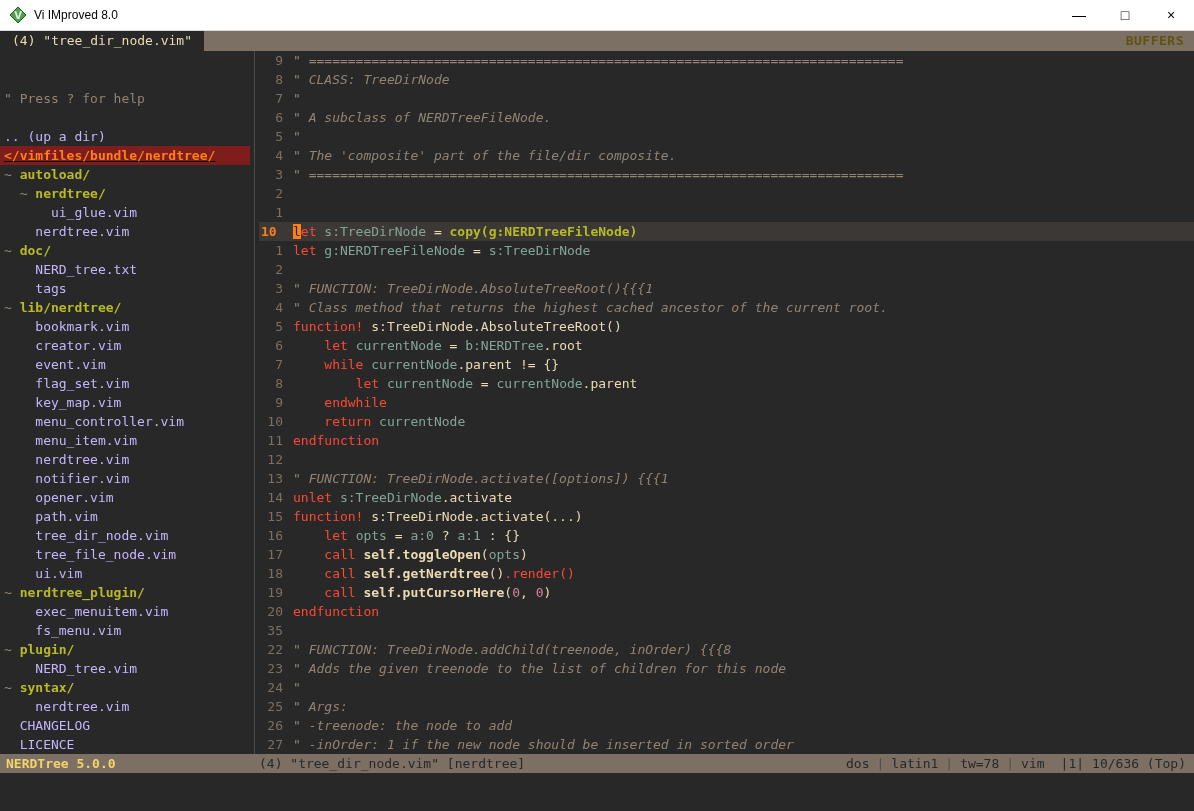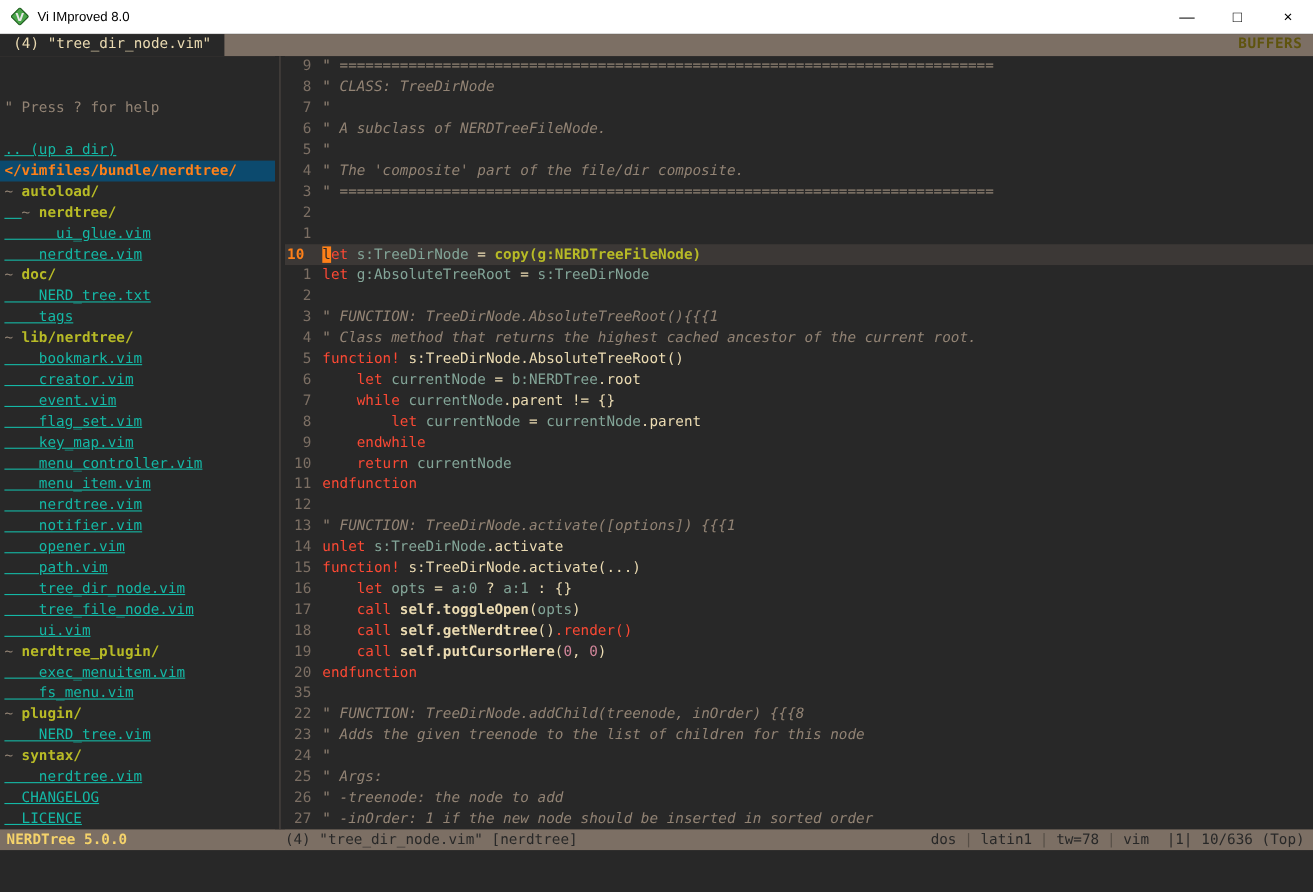--- a/index.html
+++ b/index.html
@@ -34,21 +34,21 @@
   .tabline-right { margin-left:auto; color:#5f540e; font-weight:bold; padding:0 10px; letter-spacing:0.5px; }
 
   
   .main { flex:1; display:flex; overflow:hidden; }
 
   .tree {
     width:250px; flex:none; overflow:hidden;
     font-size:13px; line-height:19px; white-space:pre;
   }
   .tree-row { height:19px; padding-left:4px; }
-  .tree-hl { background:#0c4a6e; }
+  .tree-hl { background:#7f1d1d;text-decoration:underline; }
 
   .vsep { width:9px; flex:none; position:relative; background:#282828; }
   .vsep::after { content:""; position:absolute; left:4px; top:0; bottom:0; width:1px; background:#504945; }
 
   .editor { flex:1; overflow:hidden; font-size:13px; line-height:19px; }
   .code-row { display:flex; height:19px; white-space:pre; }
   .code-row .ln {
     flex:none; width:34px; text-align:right; padding-right:10px;
     color:#7c6f64;
   }
@@ -62,21 +62,21 @@
   .s-cmb  { color:#928374; font-style:italic; font-weight:normal; }
   .s-kw   { color:#fb4934; }
   .s-var  { color:#83a598;margin-top:24px; }
   .s-fn   { color:#b8bb26; font-weight:bold; }
   .s-meth { color:#ebdbb2; font-weight:bold; }
   .s-num  { color:#d3869b; }
   .s-cursor { background:#fe8019; color:#282828; }
   .s-treehelp { color:#928374; }
   .s-tilde { color:#928374; }
   .s-dir  { color:#b8bb26; font-weight:bold; }
-  .s-file { color:#14b8a6;text-decoration:underline; }
+  .s-file { color:#c4b5fd; }
   .s-rootpath { color:#fe8019; font-weight:bold; }
 
   
   .statusline {
     height:19px; flex:none; background:#7c6f64; color:#282828;
     display:flex; align-items:center; font-size:13px; line-height:19px; white-space:pre;
   }
   .sl-left { width:259px; flex:none; padding-left:6px; color:#f5d36b; font-weight:bold; }
   .sl-mid { color:#282828; }
   .sl-right { margin-left:auto; display:flex; align-items:flex-end; padding-right:8px; }
@@ -120,21 +120,21 @@
         <div class="code-row"><span class="ln">9</span><span class="line-text"><span class="s-cm">" ============================================================================</span></span></div>
         <div class="code-row"><span class="ln">8</span><span class="line-text"><span class="s-cm">" </span><span class="s-cmb">CLASS:</span><span class="s-cm"> TreeDirNode</span></span></div>
         <div class="code-row"><span class="ln">7</span><span class="line-text"><span class="s-cm">"</span></span></div>
         <div class="code-row"><span class="ln">6</span><span class="line-text"><span class="s-cm">" A subclass of NERDTreeFileNode.</span></span></div>
         <div class="code-row"><span class="ln">5</span><span class="line-text"><span class="s-cm">"</span></span></div>
         <div class="code-row"><span class="ln">4</span><span class="line-text"><span class="s-cm">" The 'composite' part of the file/dir composite.</span></span></div>
         <div class="code-row"><span class="ln">3</span><span class="line-text"><span class="s-cm">" ============================================================================</span></span></div>
         <div class="code-row"><span class="ln">2</span><span class="line-text"></span></div>
         <div class="code-row"><span class="ln">1</span><span class="line-text"></span></div>
         <div class="code-row cur"><span class="ln">10</span><span class="line-text"><span class="s-cursor">l</span><span class="s-kw">et</span><span class="s-fg"> </span><span class="s-var">s:TreeDirNode</span><span class="s-fg"> = </span><span class="s-fn">copy</span><span class="s-fn">(g:NERDTreeFileNode)</span></span></div>
-        <div class="code-row"><span class="ln">1</span><span class="line-text"><span class="s-kw">let</span><span class="s-fg"> </span><span class="s-var">g:AbsoluteTreeRoot</span><span class="s-fg"> = </span><span class="s-var">s:TreeDirNode</span></span></div>
+        <div class="code-row"><span class="ln">1</span><span class="line-text"><span class="s-kw">let</span><span class="s-fg"> </span><span class="s-var">g:NERDTreeFileNode</span><span class="s-fg"> = </span><span class="s-var">s:TreeDirNode</span></span></div>
         <div class="code-row"><span class="ln">2</span><span class="line-text"></span></div>
         <div class="code-row"><span class="ln">3</span><span class="line-text"><span class="s-cm">" </span><span class="s-cmb">FUNCTION:</span><span class="s-cm"> TreeDirNode.AbsoluteTreeRoot(){{{1</span></span></div>
         <div class="code-row"><span class="ln">4</span><span class="line-text"><span class="s-cm">" Class method that returns the highest cached ancestor of the current root.</span></span></div>
         <div class="code-row"><span class="ln">5</span><span class="line-text"><span class="s-kw">function!</span><span class="s-fg"> s:TreeDirNode.AbsoluteTreeRoot()</span></span></div>
         <div class="code-row"><span class="ln">6</span><span class="line-text"><span class="s-fg">    </span><span class="s-kw">let</span><span class="s-fg"> </span><span class="s-var">currentNode</span><span class="s-fg"> = </span><span class="s-var">b:NERDTree</span><span class="s-fg">.root</span></span></div>
         <div class="code-row"><span class="ln">7</span><span class="line-text"><span class="s-fg">    </span><span class="s-kw">while</span><span class="s-fg"> </span><span class="s-var">currentNode</span><span class="s-fg">.parent != {}</span></span></div>
         <div class="code-row"><span class="ln">8</span><span class="line-text"><span class="s-fg">        </span><span class="s-kw">let</span><span class="s-fg"> </span><span class="s-var">currentNode</span><span class="s-fg"> = </span><span class="s-var">currentNode</span><span class="s-fg">.parent</span></span></div>
         <div class="code-row"><span class="ln">9</span><span class="line-text"><span class="s-fg">    </span><span class="s-kw">endwhile</span></span></div>
         <div class="code-row"><span class="ln">10</span><span class="line-text"><span class="s-fg">    </span><span class="s-kw">return</span><span class="s-fg"> </span><span class="s-var">currentNode</span></span></div>
         <div class="code-row"><span class="ln">11</span><span class="line-text"><span class="s-kw">endfunction</span></span></div>

